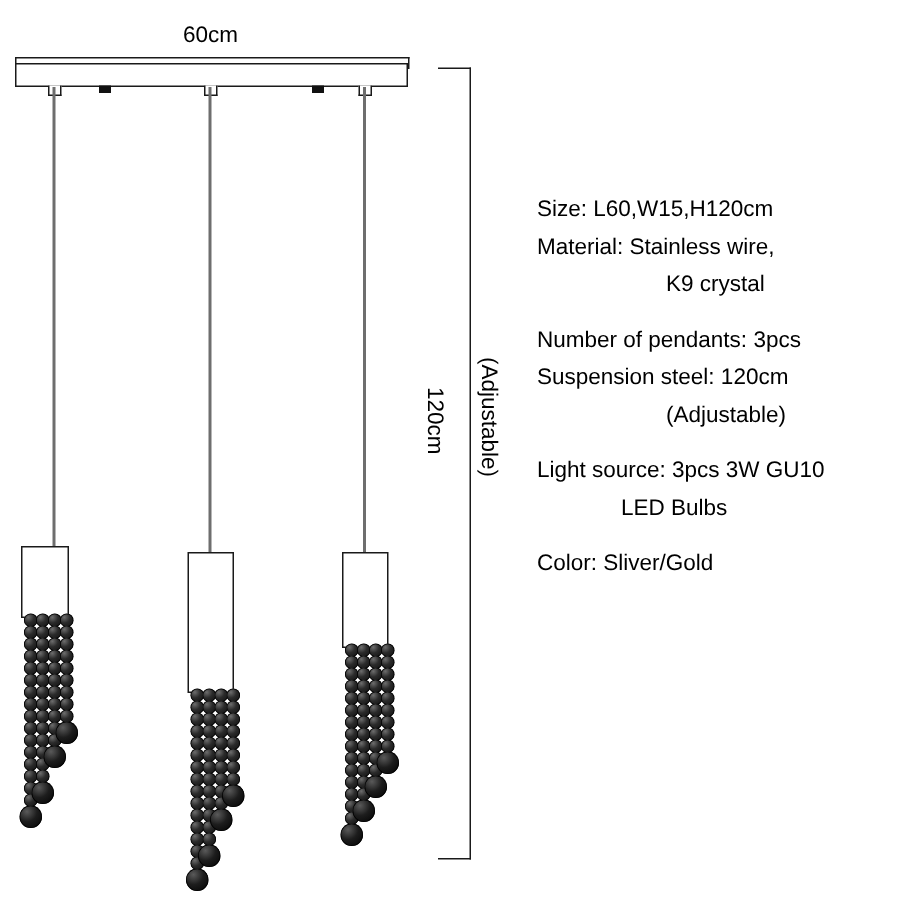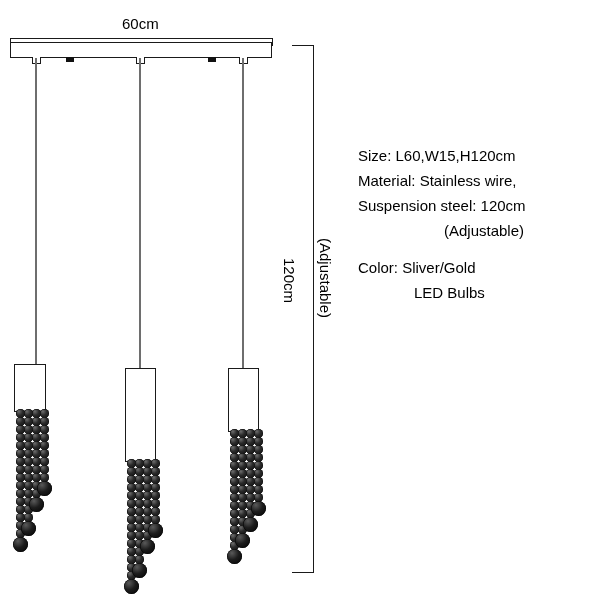--- a/index.html
+++ b/index.html
@@ -112,21 +112,21 @@
     height: 15px;
     left: -3px;
     background:
       radial-gradient(circle at 33% 27%, #5a5a5a 0%, #1d1d1d 45%, #000000 100%);
   }
 
   
   #spec-list {
     position: absolute;
     left: 358px;
-    top: 148px;
+    top: 132px;
     width: 238px;
   }
   .spec-row {
     font-size: 15px;
     color: #000000;
     line-height: 1.0;
     white-space: nowrap;
   }
   .spec-row.indent {
     padding-left: 56px;
@@ -360,19 +360,22 @@
     <div class="line-h" style="left:292px; top:45px; width:22px;"></div>
     <div class="line-h" style="left:292px; top:572px; width:22px;"></div>
 
     <div class="dim-label-vert" style="left:297px; top:258px;">120cm</div>
     <div class="dim-label-vert" style="left:333px; top:238px;">(Adjustable)</div>
   </div>
 
   <div id="spec-list">
       <div class="spec-row" style="margin-bottom: 10px;">Size: L60,W15,H120cm</div>
       <div class="spec-row" style="margin-bottom: 10px;">Material: Stainless wire,</div>
+      <div class="spec-row indent-wide" style="margin-bottom: 22px;">K9 crystal</div>
+      <div class="spec-row" style="margin-bottom: 10px;">Number of pendants: 3pcs</div>
       <div class="spec-row" style="margin-bottom: 10px;">Suspension steel: 120cm</div>
       <div class="spec-row indent-wide" style="margin-bottom: 22px;">(Adjustable)</div>
+      <div class="spec-row" style="margin-bottom: 10px;">Light source: 3pcs 3W GU10</div>
+      <div class="spec-row indent" style="margin-bottom: 22px;">LED Bulbs</div>
       <div class="spec-row" style="margin-bottom: 10px;">Color: Sliver/Gold</div>
-      <div class="spec-row indent" style="margin-bottom: 22px;">LED Bulbs</div>
     </div>
 
 </div>
 
 </body></html>

